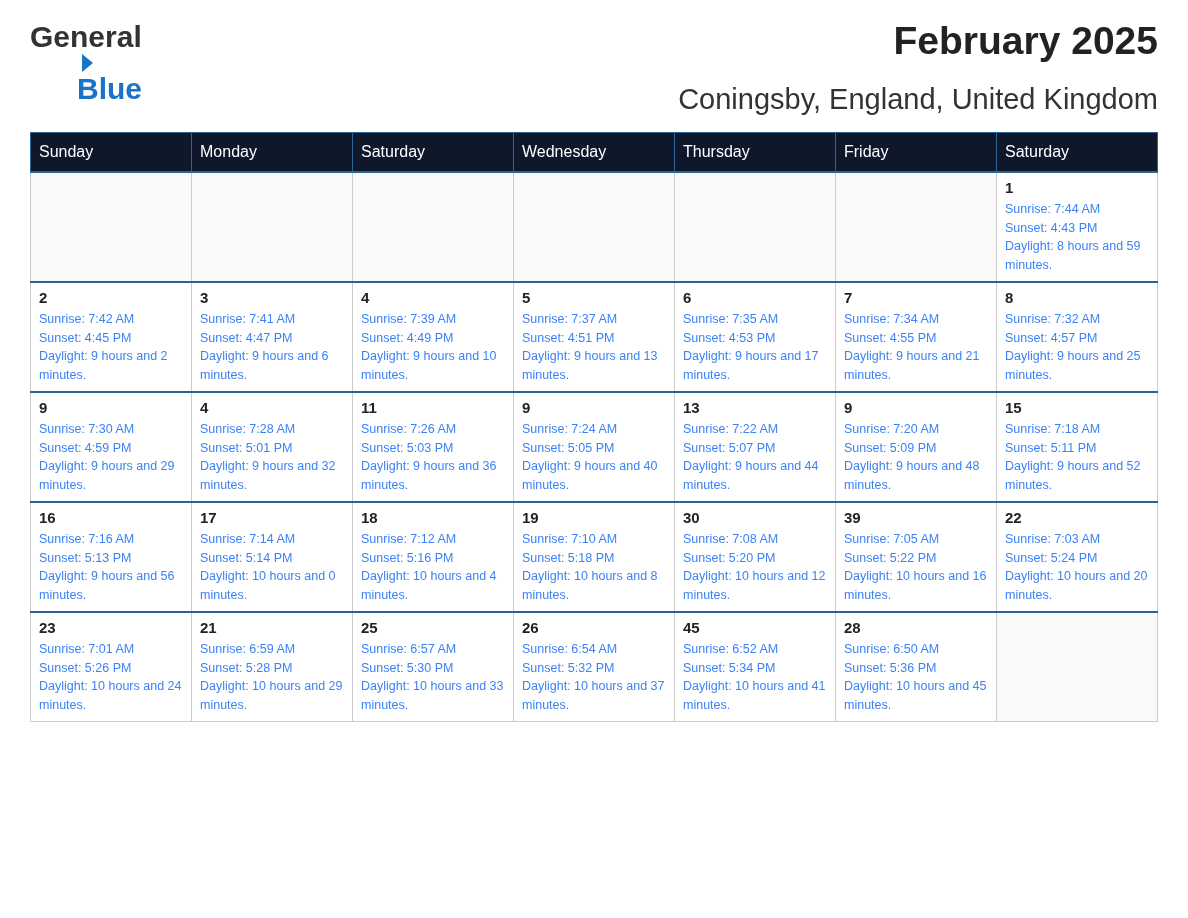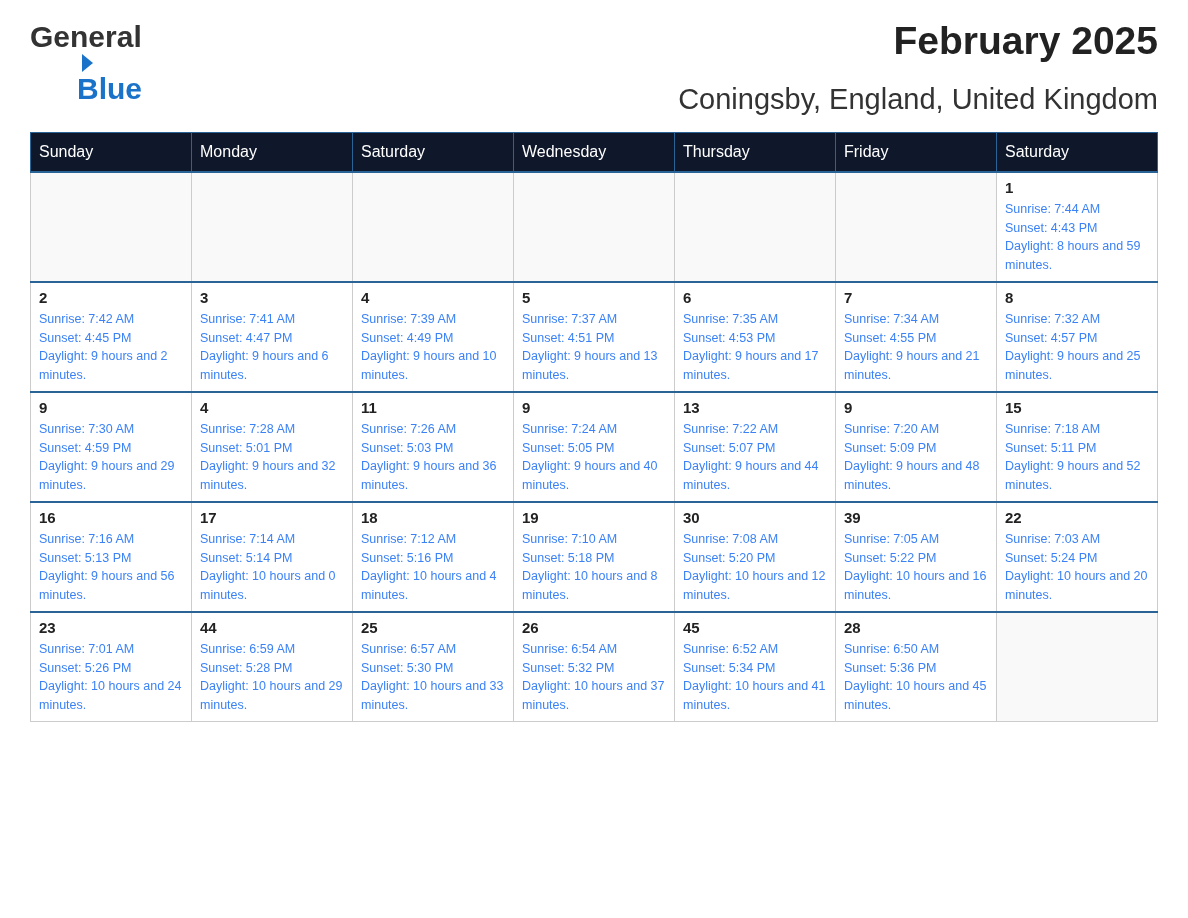--- a/index.html
+++ b/index.html
@@ -236,21 +236,21 @@
           <span class="day-num">22</span>
           <div class="day-info">Sunrise: 7:03 AM<br>Sunset: 5:24 PM<br>Daylight: 10 hours and 20 minutes.</div>
         </td>
       </tr>
       <tr class="week-row">
         <td>
           <span class="day-num">23</span>
           <div class="day-info">Sunrise: 7:01 AM<br>Sunset: 5:26 PM<br>Daylight: 10 hours and 24 minutes.</div>
         </td>
         <td>
-          <span class="day-num">44</span>
+          <span class="day-num">21</span>
           <div class="day-info">Sunrise: 6:59 AM<br>Sunset: 5:28 PM<br>Daylight: 10 hours and 29 minutes.</div>
         </td>
         <td>
           <span class="day-num">25</span>
           <div class="day-info">Sunrise: 6:57 AM<br>Sunset: 5:30 PM<br>Daylight: 10 hours and 33 minutes.</div>
         </td>
         <td>
           <span class="day-num">26</span>
           <div class="day-info">Sunrise: 6:54 AM<br>Sunset: 5:32 PM<br>Daylight: 10 hours and 37 minutes.</div>
         </td>

